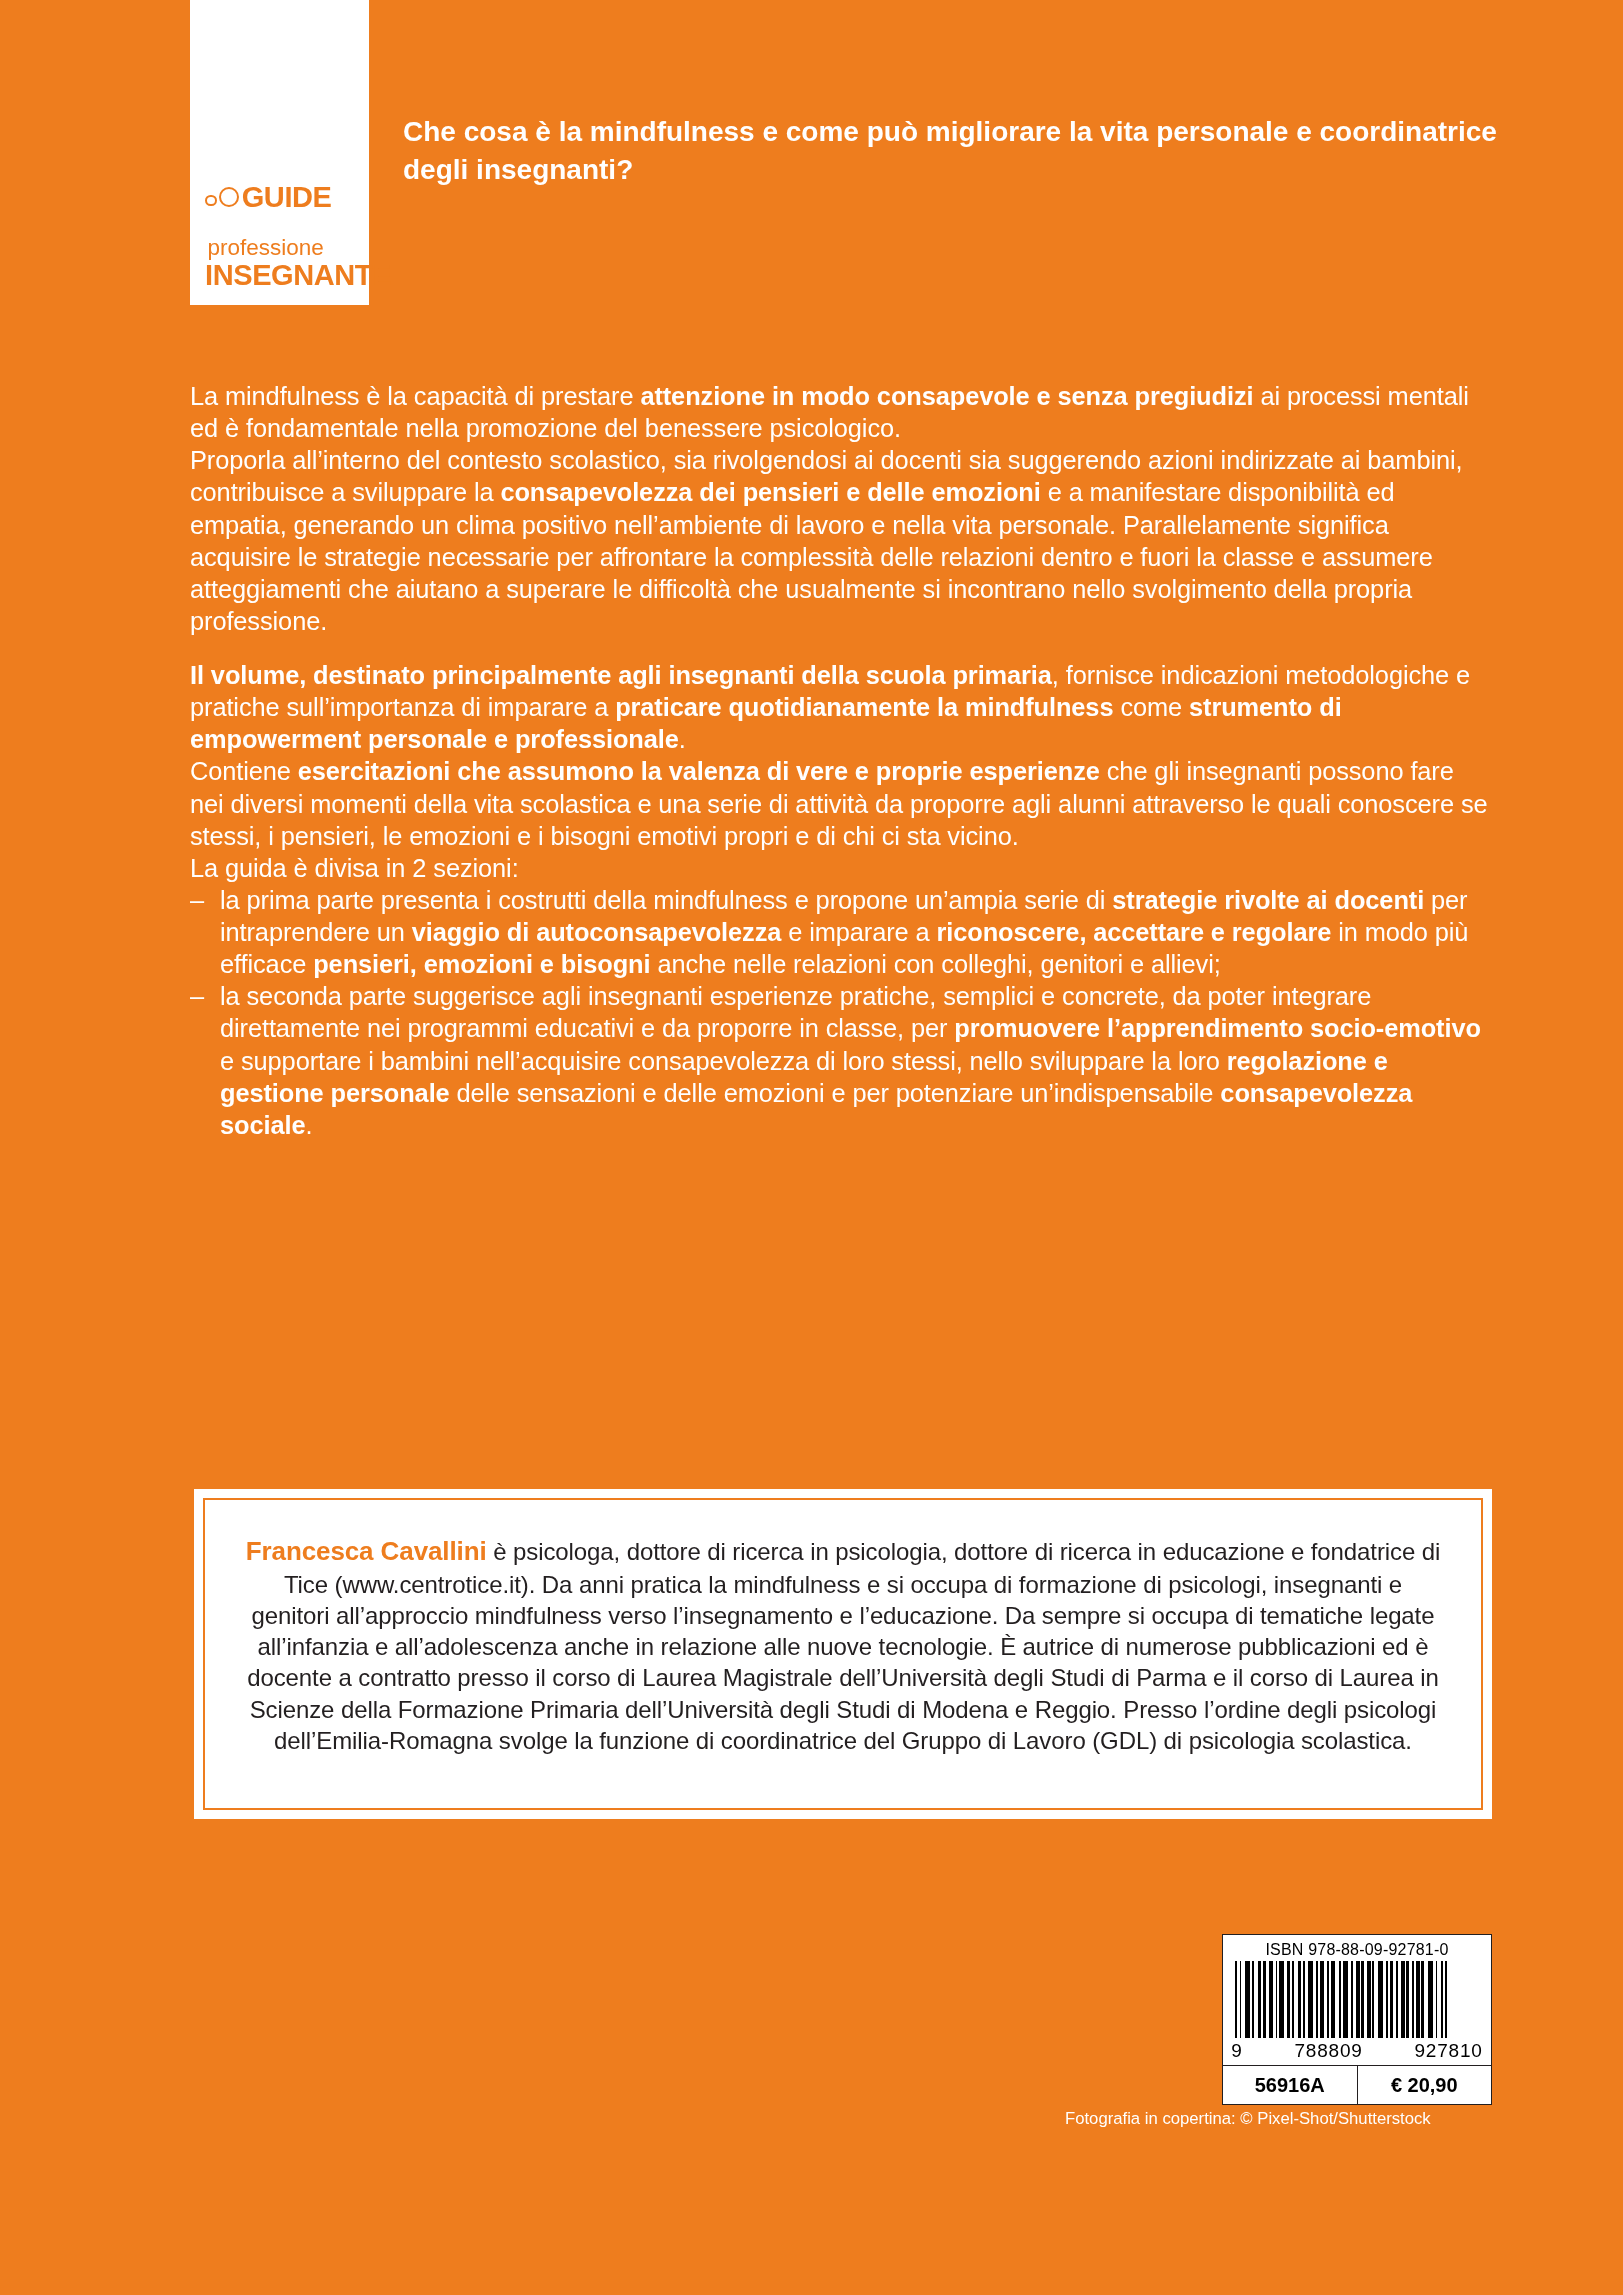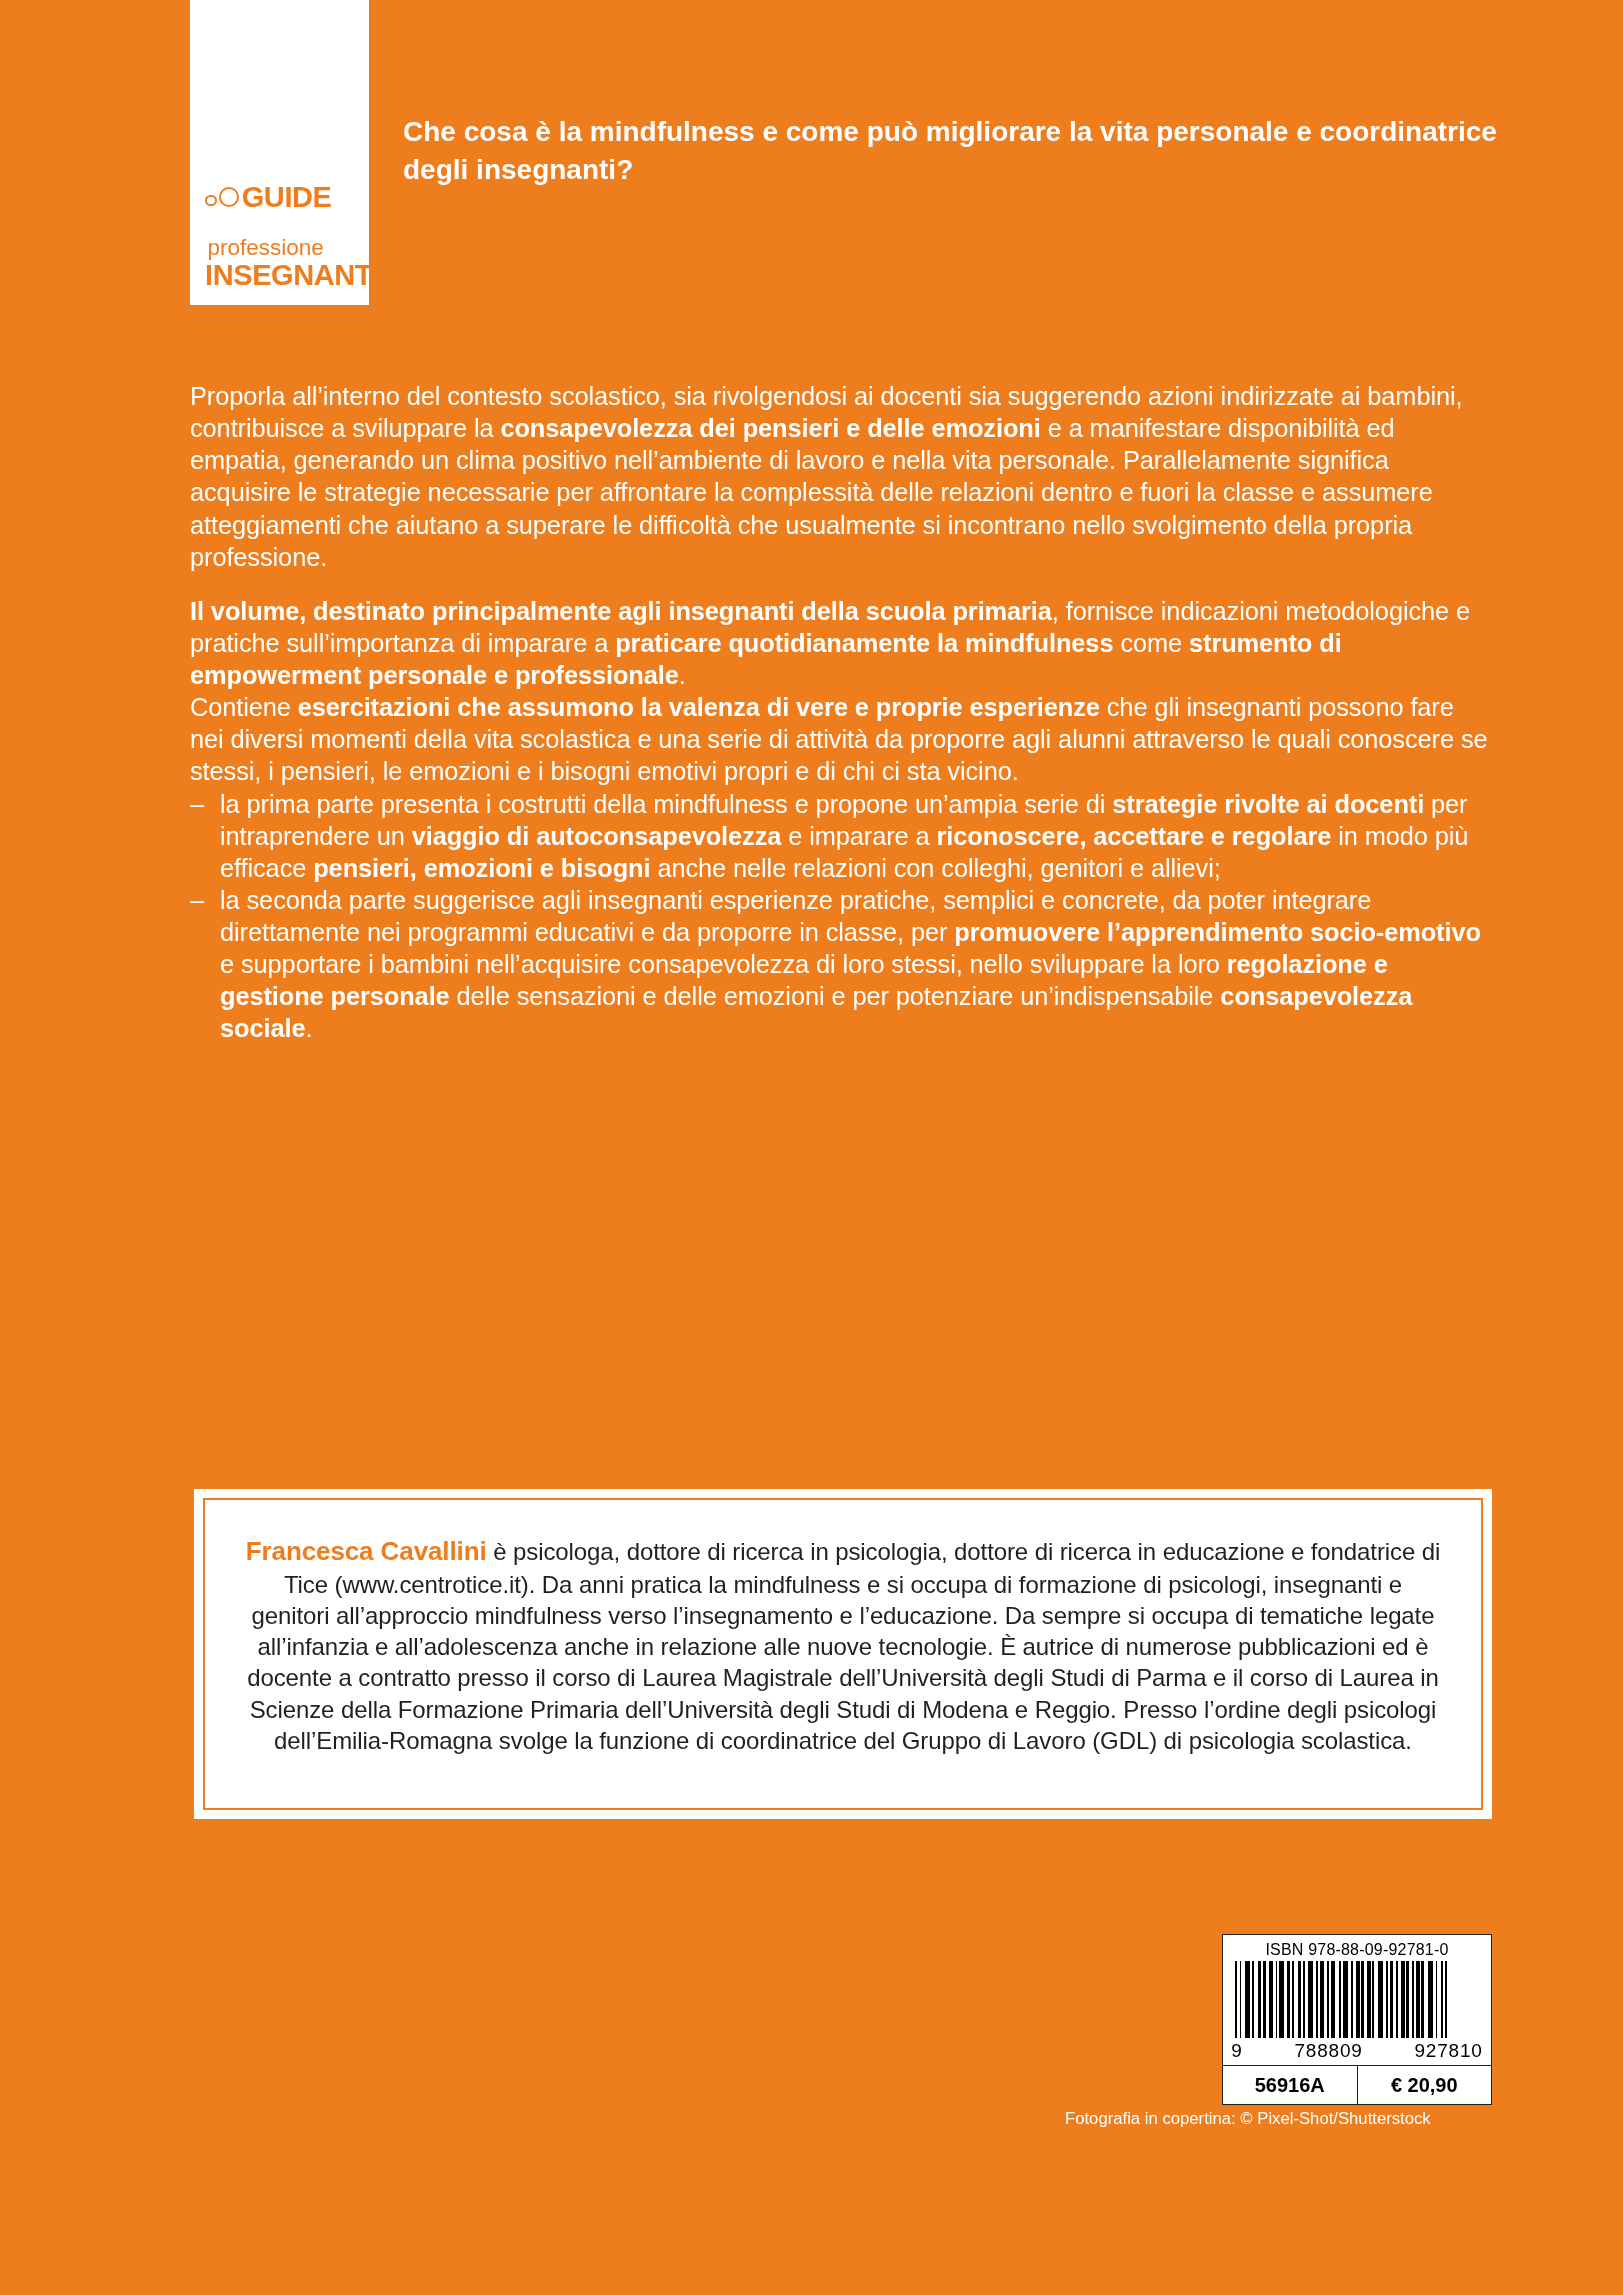--- a/index.html
+++ b/index.html
@@ -253,27 +253,29 @@
     </div>
     <div class="logo-rule"></div>
   </div>
 
   <div class="headline">
     <p>Che cosa è la mindfulness e come può migliorare la vita personale e coordinatrice degli insegnanti?</p>
   </div>
 
   <div class="body-col">
 
+    <p><span>La mindfulness è la capacità di prestare </span><b>attenzione in modo consapevole e senza pregiudizi</b><span> ai processi mentali ed è fondamentale nella promozione del benessere psicologico.</span></p>
 
     <p><span>Proporla all’interno del contesto scolastico, sia rivolgendosi ai docenti sia suggerendo azioni indirizzate ai bambini, contribuisce a sviluppare la </span><b>consapevolezza dei pensieri e delle emozioni</b><span> e a manifestare disponibilità ed empatia, generando un clima positivo nell’ambiente di lavoro e nella vita personale. Parallelamente significa acquisire le strategie necessarie per affrontare la complessità delle relazioni dentro e fuori la classe e assumere atteggiamenti che aiutano a superare le difficoltà che usualmente si incontrano nello svolgimento della propria professione.</span></p>
 
     <p class="gap"><b>Il volume, destinato principalmente agli insegnanti della scuola primaria</b><span>, fornisce indicazioni metodologiche e pratiche sull’importanza di imparare a </span><b>praticare quotidianamente la mindfulness</b><span> come </span><b>strumento di empowerment personale e professionale</b><span>.</span></p>
 
     <p><span>Contiene  </span><b>esercitazioni  che assumono la valenza di vere e proprie esperienze</b><span> che gli insegnanti possono fare nei diversi momenti della vita scolastica e una serie di attività da proporre agli alunni attraverso le quali conoscere se stessi, i pensieri, le emozioni e i bisogni emotivi propri e di chi ci sta vicino.</span></p>
 
+    <p>La guida è divisa in 2 sezioni:</p>
 
     <ul class="list">
       <li>
         <span class="dash">–</span>
         <span>la prima parte presenta i costrutti della mindfulness e propone un’ampia serie di </span><b>strategie rivolte ai docenti</b><span> per intraprendere un </span><b>viaggio di autoconsapevolezza</b><span> e imparare a </span><b>riconoscere, accettare e regolare</b><span> in modo più efficace </span><b>pensieri, emozioni e bisogni</b><span> anche nelle relazioni con colleghi, genitori e allievi;</span>
       </li>
       <li>
         <span class="dash">–</span>
         <span>la seconda parte suggerisce agli insegnanti esperienze pratiche, semplici e concrete, da poter integrare direttamente nei programmi educativi e da proporre in classe, per </span><b>promuovere l’apprendimento socio-emotivo</b><span> e supportare i bambini nell’acquisire consapevolezza di loro stessi, nello sviluppare la loro </span><b>regolazione e gestione personale</b><span> delle sensazioni e delle emozioni e per potenziare un’indispensabile </span><b>consapevolezza sociale</b><span>.</span>
       </li>

